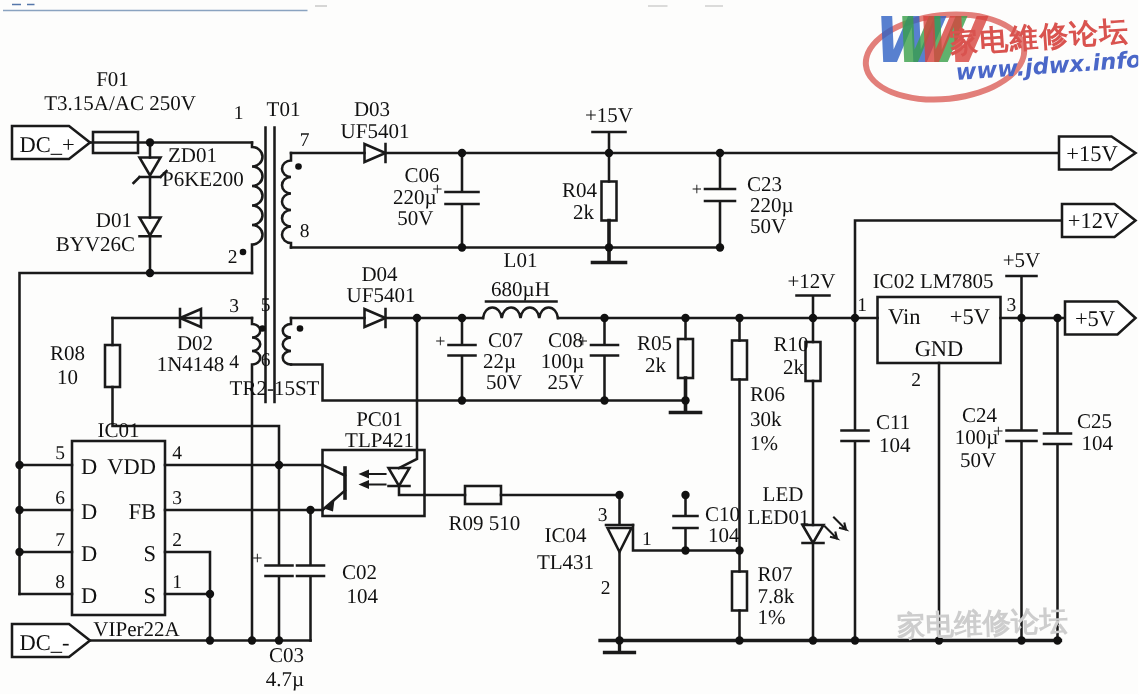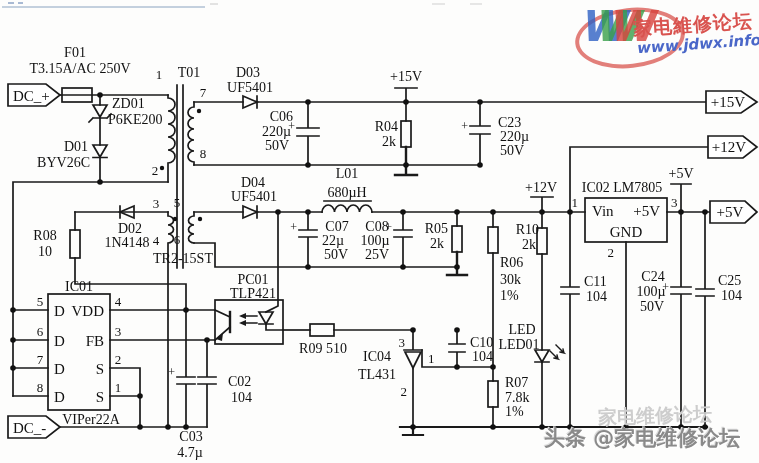--- a/index.html
+++ b/index.html
@@ -324,16 +324,15 @@
   <div class="wm-oval"></div>
   <span class="wm-w wm-w1">W</span>
   <span class="wm-w wm-w2">W</span>
   <span class="wm-w wm-w3">W</span>
   <div class="wm-line1">家电維修论坛</div>
   <div class="wm-line2">www.jdwx.info</div>
 </div>
 
 <div class="wm-bottom">
   <span class="wm-echo">家电维修论坛</span>
-  <span class="wm-main">头条 @家电维修论坛</span>
 </div>
 
 </div>
 
 </body></html>

